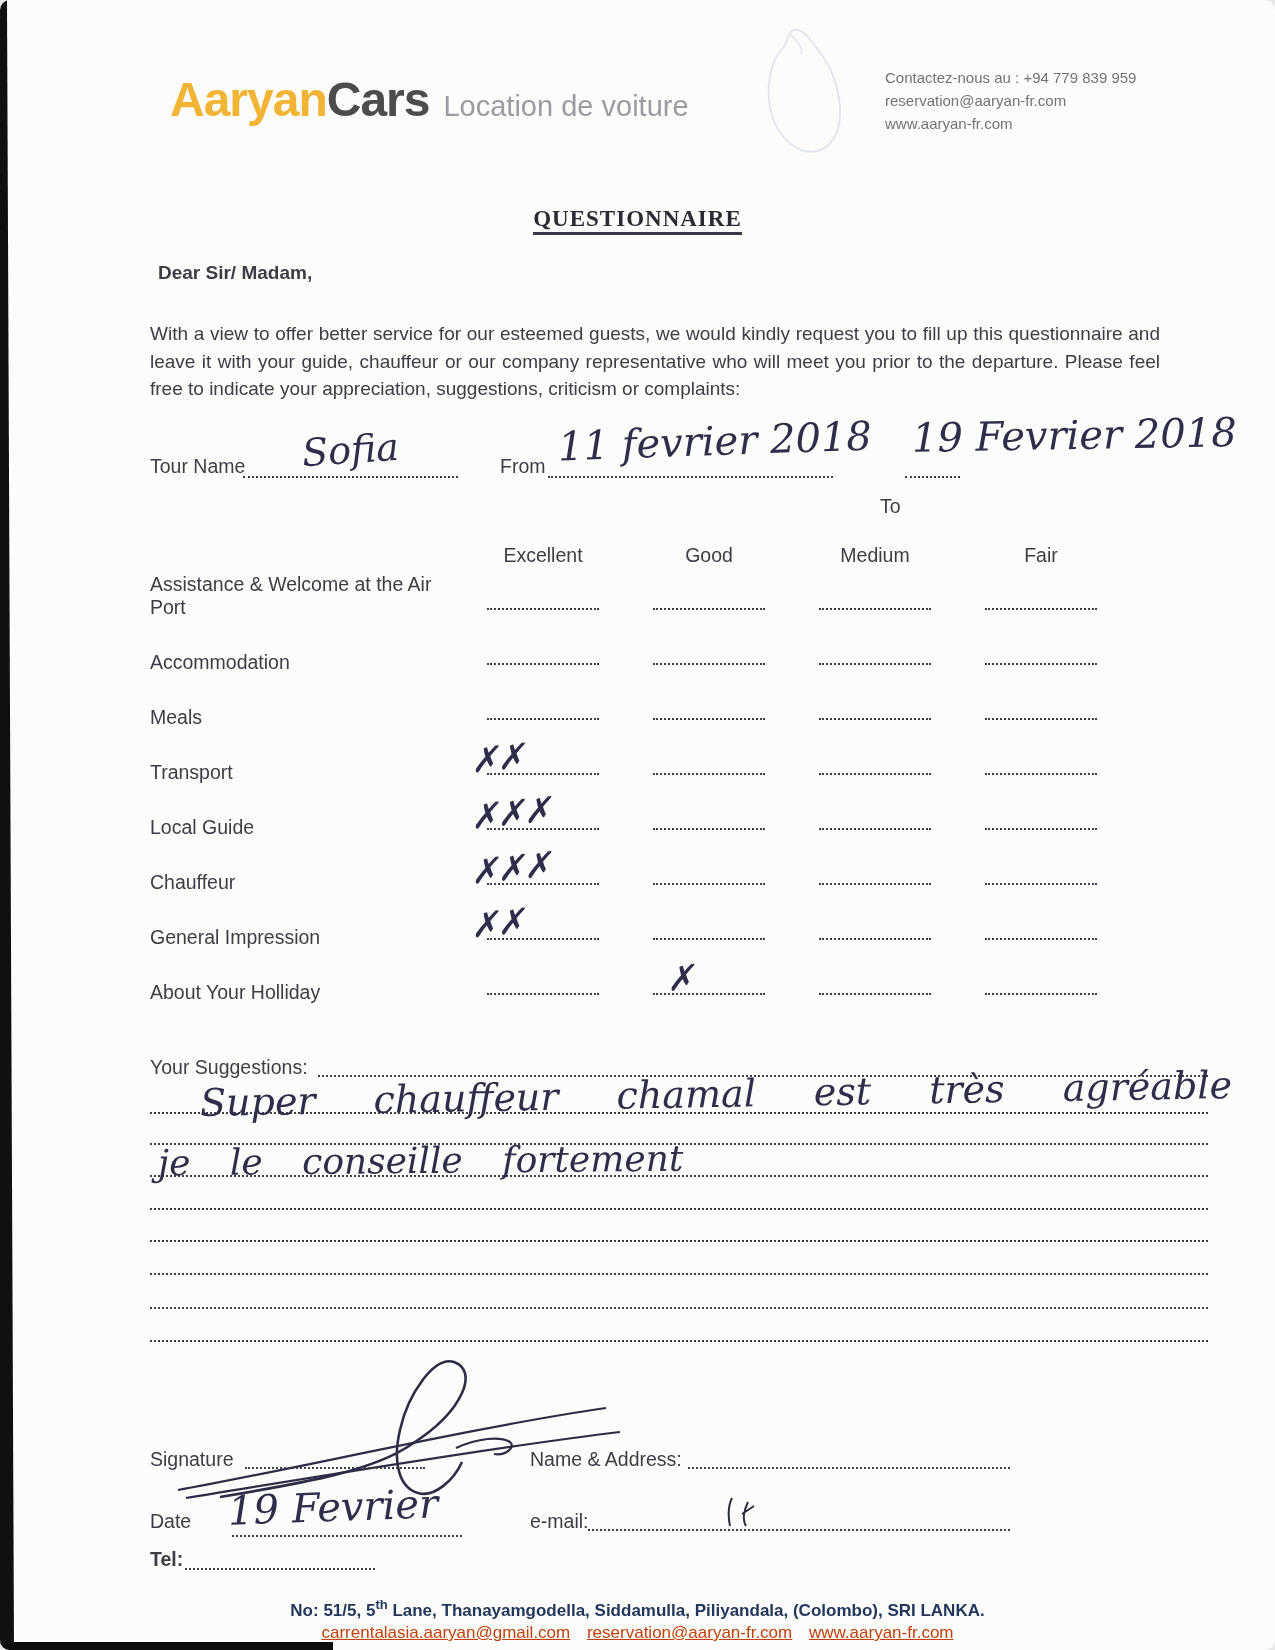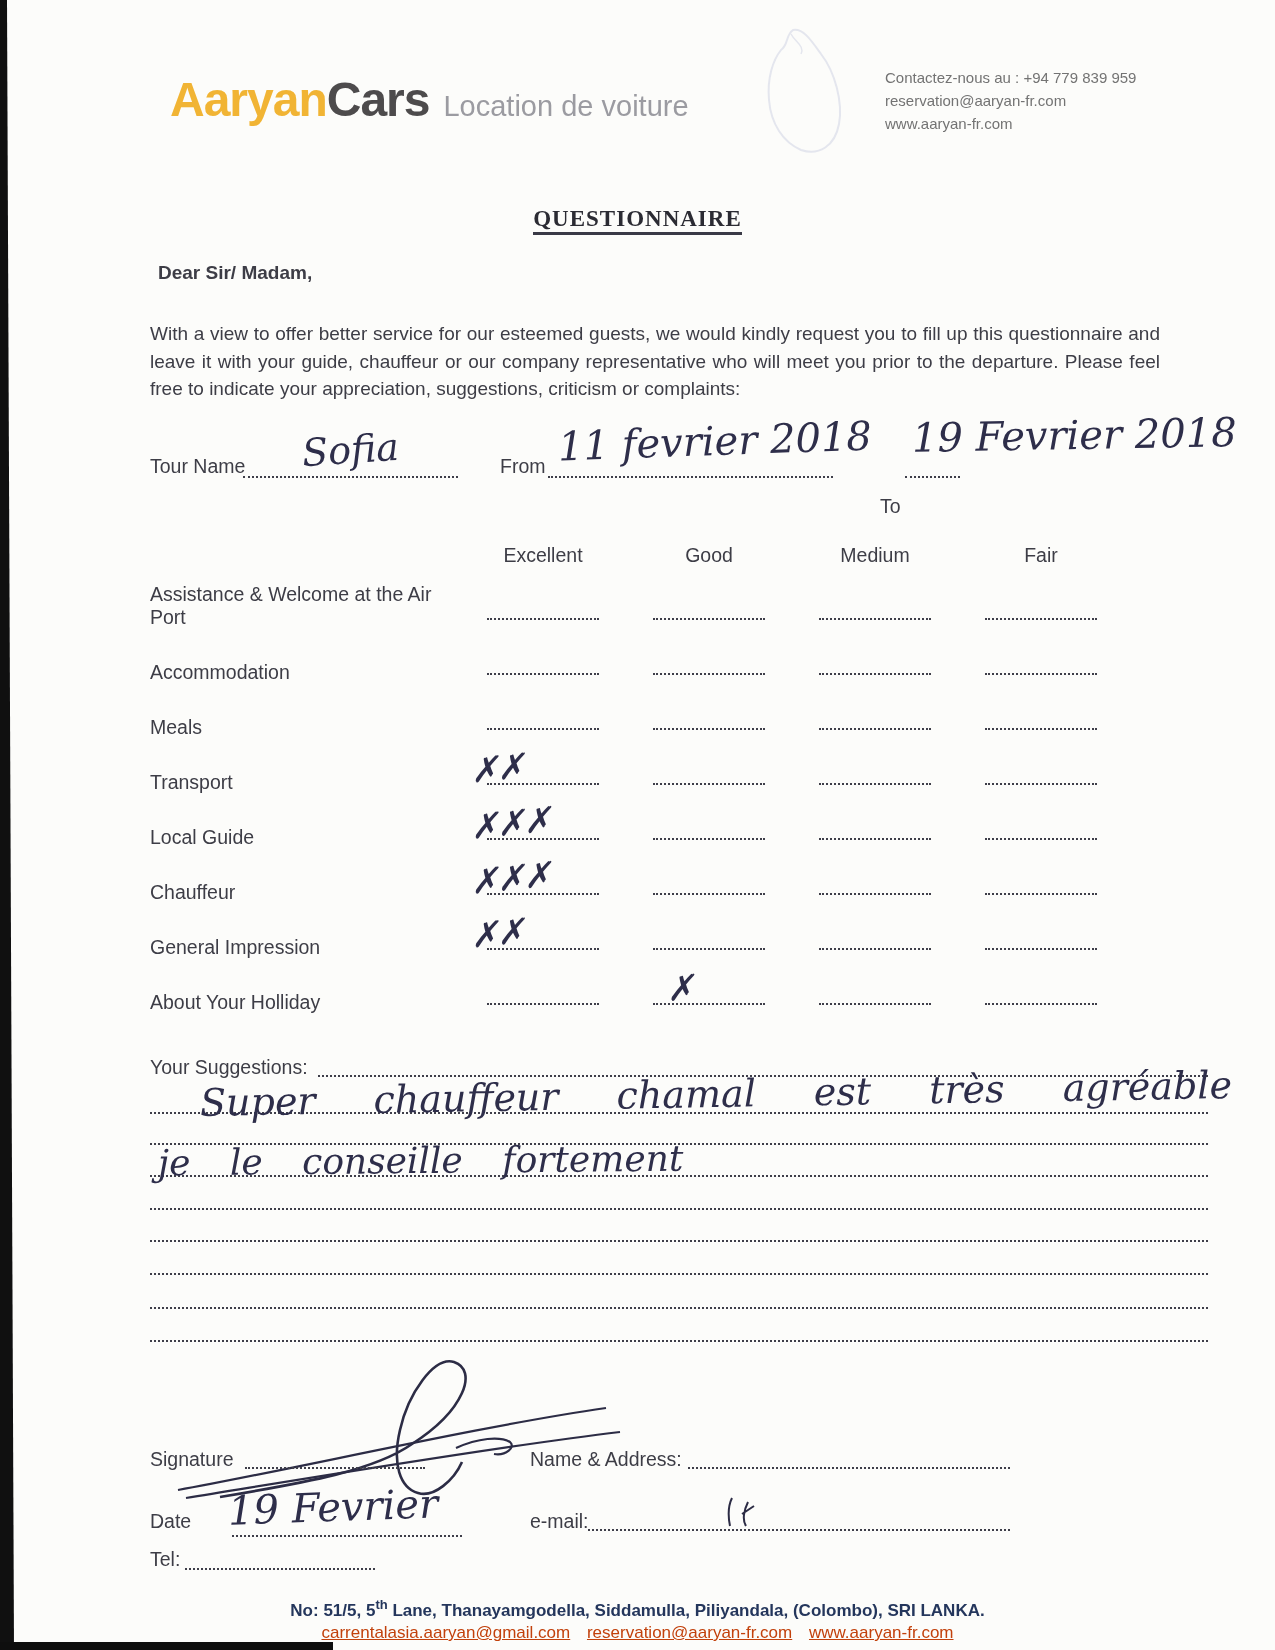--- a/index.html
+++ b/index.html
@@ -1,19 +1,19 @@
 <!DOCTYPE html>
 <html><head>
 <meta charset="utf-8">
 <style>
   html,body { margin:0; padding:0; background:#e8e8e8; }
   .page {
     position:relative; width:1275px; height:1650px; margin:0 auto;
     background:#fcfcfa; overflow:hidden;
-    font-family:"Liberation Sans", sans-serif; color:#3d3d46;
+    font-family:"Liberation Sans", sans-serif; color:#3d3d46;border-radius:10px;
   }
   
   .scan-left { position:absolute; left:0; top:0; width:18px; height:1650px;
     background:#101010; clip-path:polygon(0 0, 7px 0, 14px 100%, 0 100%); }
   .scan-bottom { position:absolute; left:0; bottom:0; width:333px; height:8px; background:#0e0e0e; }
 
   
   .logo { position:absolute; left:170px; top:72px; white-space:nowrap; }
   .logo .brand { font-size:48px; font-weight:bold; letter-spacing:-1px; }
   .logo .b1 { color:#f1b434; }
@@ -36,21 +36,21 @@
   
   .hand { font-family:"DejaVu Serif", serif; font-style:italic; color:#2e2e4a; position:absolute; white-space:nowrap; }
 
   .lbl { position:absolute; font-size:19.5px; }
 
   
   .ratings { position:absolute; left:150px; top:544px; width:1060px; }
   .rhead, .rrow { display:grid; grid-template-columns:310px 166px 166px 166px 166px; }
   .rhead { height:24px; }
   .rhead div { text-align:center; font-size:19.5px; color:#3d3d46; }
-  .rrows { margin-top:10px; }
+  .rrows { margin-top:0; }
   .rrow { height:55px; align-items:end; }
   .rlabel { font-size:19.5px; padding-bottom:4px; }
   .rcell { position:relative; text-align:center; padding-bottom:9px; }
   .dots { display:inline-block; width:112px; height:2px; border-bottom:2.5px dotted #3e3e49; }
   .mark { left:10px; bottom:10px; font-size:34px; letter-spacing:-2px; transform:rotate(-6deg); }
 
   
   .sug-label { position:absolute; left:150px; top:1056px; font-size:19.5px; }
   .hand1 { left:200px; top:1072px; font-size:38px; word-spacing:46px; transform:rotate(-1deg); }
   .hand2 { left:158px; top:1140px; font-size:36px; word-spacing:28px; transform:rotate(-0.5deg); }
@@ -216,21 +216,21 @@
   <div class="dl" style="left:232px; top:1535px; width:230px;"></div>
   <span class="hand hand-date">19 Fevrier</span>
 
   <div class="lbl" style="left:530px; top:1510px;text-align:center;">e-mail:</div>
   <div class="dl" style="left:588px; top:1529px; width:422px;"></div>
   <svg class="email-svg" width="50" height="40" viewBox="0 0 50 40">
     <path d="M14 6 C10 14 10 24 12 34" fill="none" stroke="#2c2c45" stroke-width="2"></path>
     <path d="M30 10 C26 18 24 28 28 34 M24 22 L36 14" fill="none" stroke="#2c2c45" stroke-width="2"></path>
   </svg>
 
-  <div class="lbl" style="left:150px; top:1548px;">Tel:</div>
+  <div class="lbl" style="left:150px; top:1548px;font-weight:bold;">Tel:</div>
   <div class="dl" style="left:185px; top:1568px; width:190px;"></div>
 
   <div class="footer-addr">
     <span>No: 51/5, 5</span><sup>th</sup><span> Lane, Thanayamgodella, Siddamulla, Piliyandala, (Colombo), SRI LANKA.</span>
   </div>
   <div class="footer-links">
     <span>carrentalasia.aaryan@gmail.com</span>
     <span>reservation@aaryan-fr.com</span>
     <span>www.aaryan-fr.com</span>
   </div>

